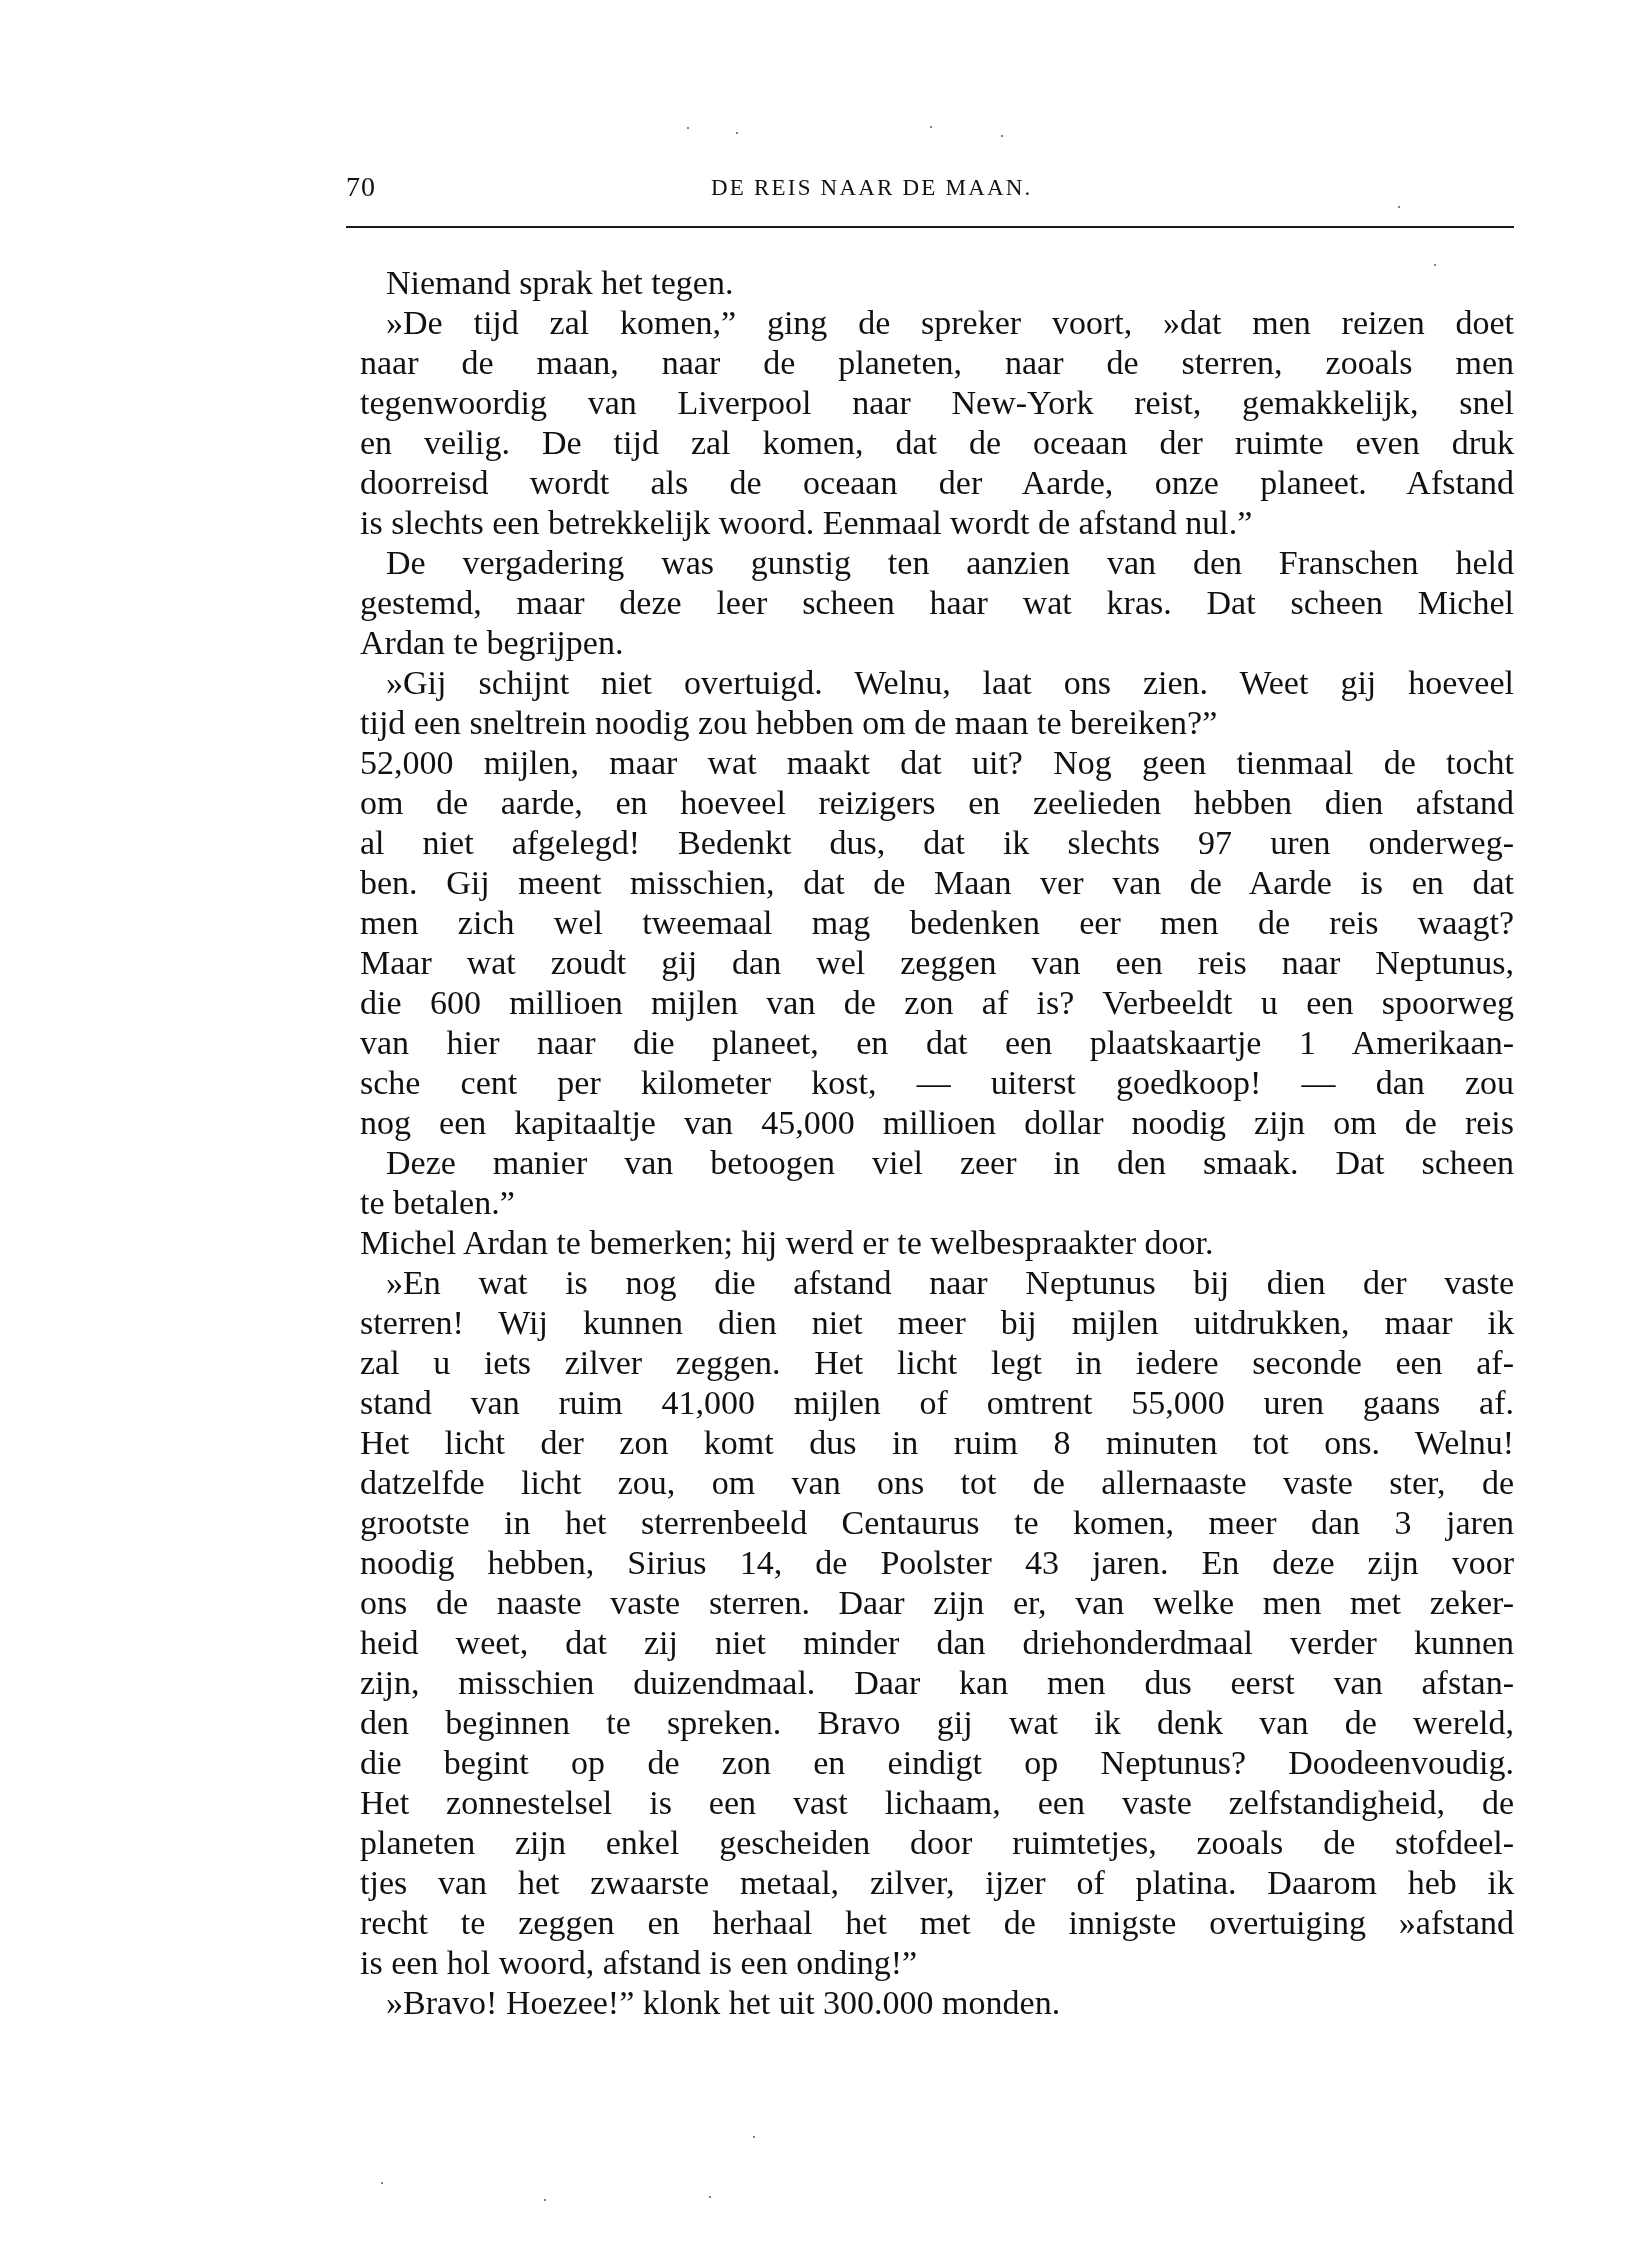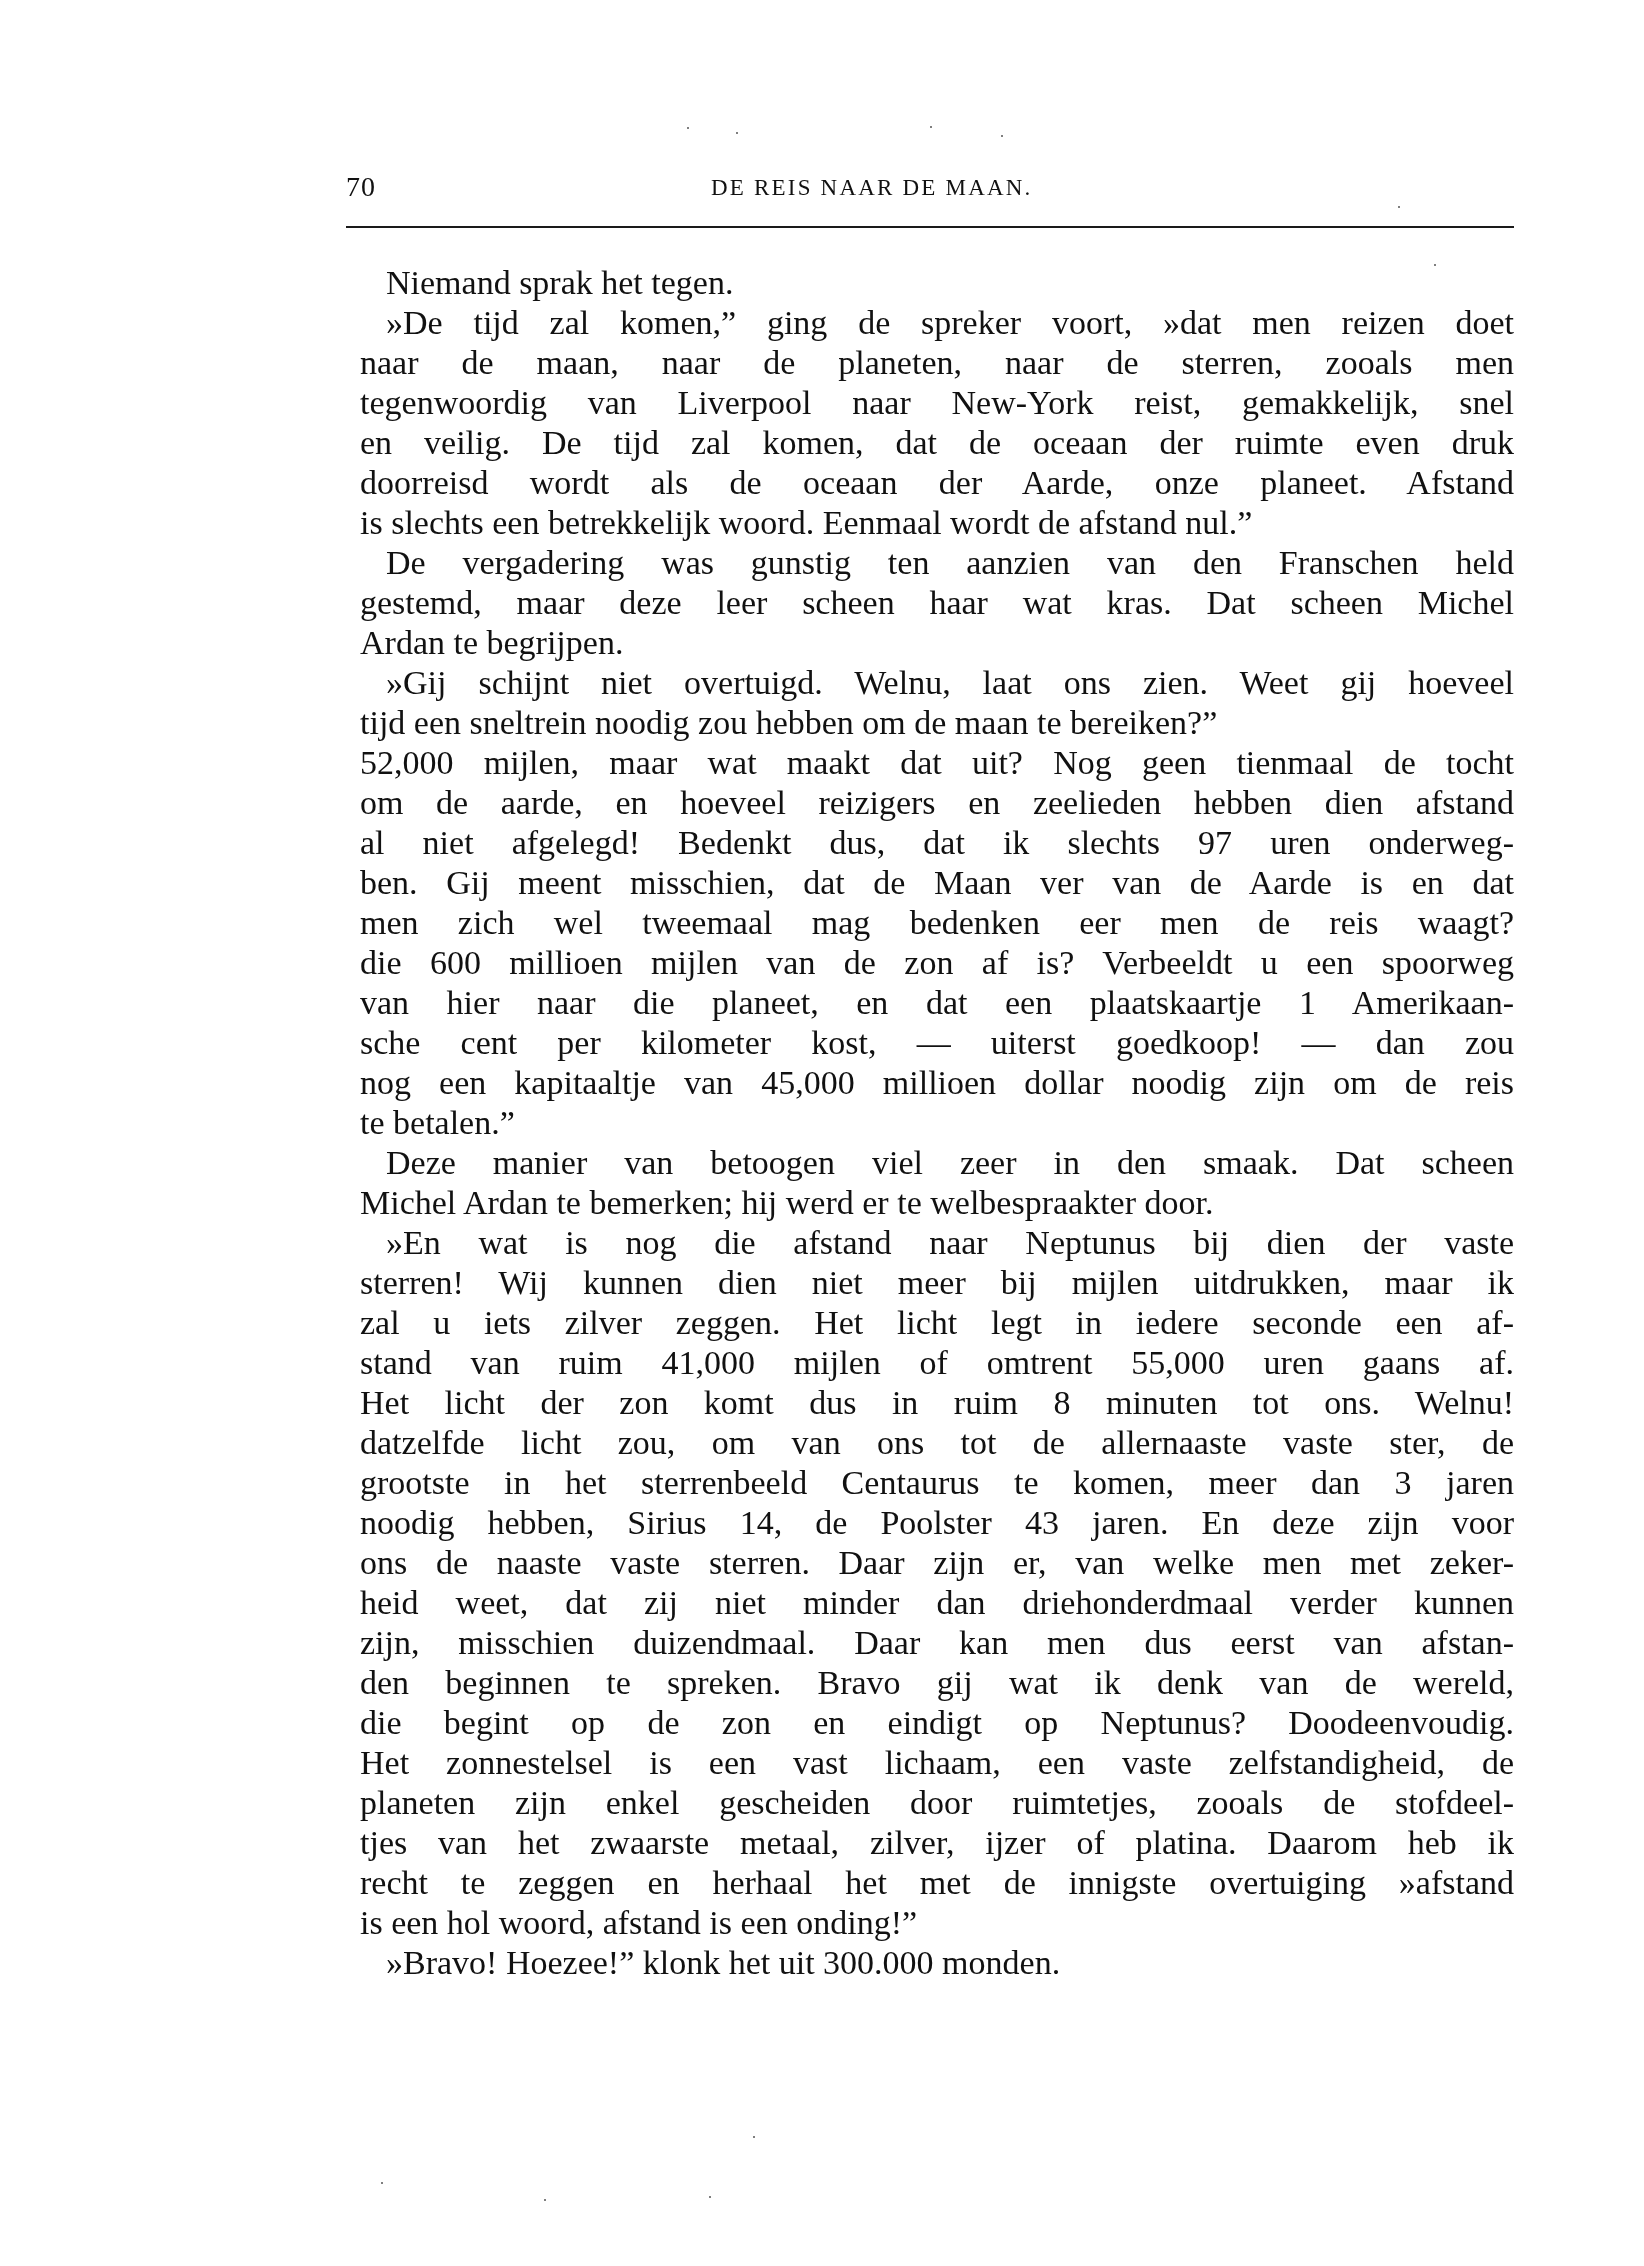--- a/index.html
+++ b/index.html
@@ -107,26 +107,27 @@
       <span class="line indent">De vergadering was gunstig ten aanzien van den Franschen held</span>
       <span class="line">gestemd, maar deze leer scheen haar wat kras. Dat scheen Michel</span>
       <span class="line last">Ardan te begrijpen.</span>
       <span class="line indent">»Gij schijnt niet overtuigd. Welnu, laat ons zien. Weet gij hoeveel</span>
       <span class="line last">tijd een sneltrein noodig zou hebben om de maan te bereiken?”</span>
       <span class="line">52,000 mijlen, maar wat maakt dat uit? Nog geen tienmaal de tocht</span>
       <span class="line">om de aarde, en hoeveel reizigers en zeelieden hebben dien afstand</span>
       <span class="line">al niet afgelegd! Bedenkt dus, dat ik slechts 97 uren onderweg-</span>
       <span class="line">ben. Gij meent misschien, dat de Maan ver van de Aarde is en dat</span>
       <span class="line">men zich wel tweemaal mag bedenken eer men de reis waagt?</span>
+      <span class="line">Maar wat zoudt gij dan wel zeggen van een reis naar Neptunus,</span>
       <span class="line">die 600 millioen mijlen van de zon af is? Verbeeldt u een spoorweg</span>
       <span class="line">van hier naar die planeet, en dat een plaatskaartje 1 Amerikaan-</span>
       <span class="line">sche cent per kilometer kost, — uiterst goedkoop! — dan zou</span>
       <span class="line">nog een kapitaaltje van 45,000 millioen dollar noodig zijn om de reis</span>
+      <span class="line indent">Deze manier van betoogen viel zeer in den smaak. Dat scheen</span>
       <span class="line last">te betalen.”</span>
-      <span class="line indent">Deze manier van betoogen viel zeer in den smaak. Dat scheen</span>
       <span class="line last">Michel Ardan te bemerken; hij werd er te welbespraakter door.</span>
       <span class="line indent">»En wat is nog die afstand naar Neptunus bij dien der vaste</span>
       <span class="line">sterren! Wij kunnen dien niet meer bij mijlen uitdrukken, maar ik</span>
       <span class="line">zal u iets zilver zeggen. Het licht legt in iedere seconde een af-</span>
       <span class="line">stand van ruim 41,000 mijlen of omtrent 55,000 uren gaans af.</span>
       <span class="line">Het licht der zon komt dus in ruim 8 minuten tot ons. Welnu!</span>
       <span class="line">datzelfde licht zou, om van ons tot de allernaaste vaste ster, de</span>
       <span class="line">grootste in het sterrenbeeld Centaurus te komen, meer dan 3 jaren</span>
       <span class="line">noodig hebben, Sirius 14, de Poolster 43 jaren. En deze zijn voor</span>
       <span class="line">ons de naaste vaste sterren. Daar zijn er, van welke men met zeker-</span>

